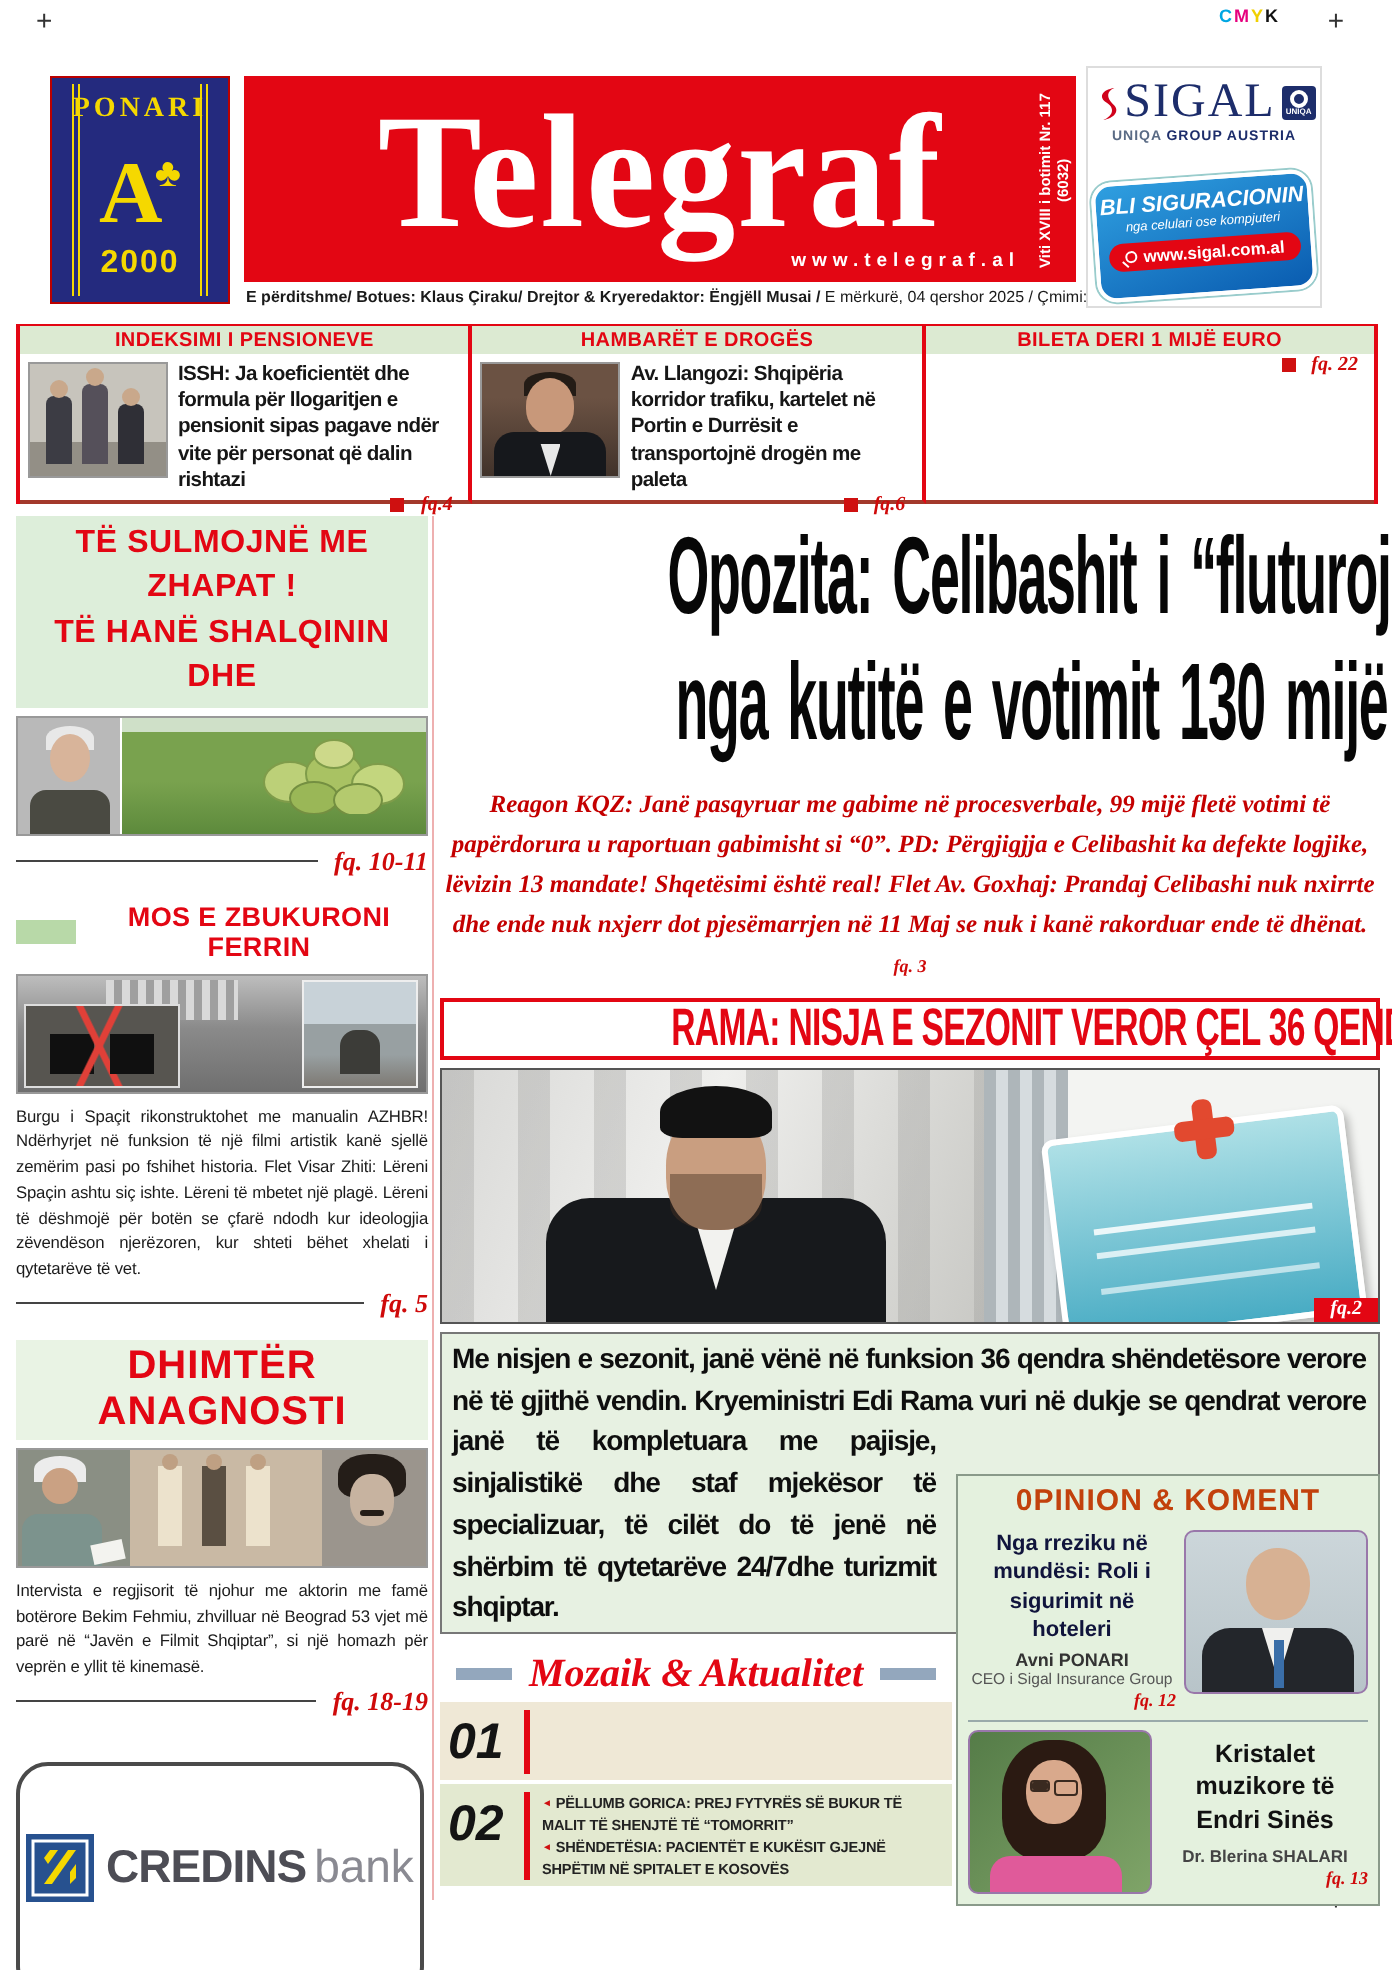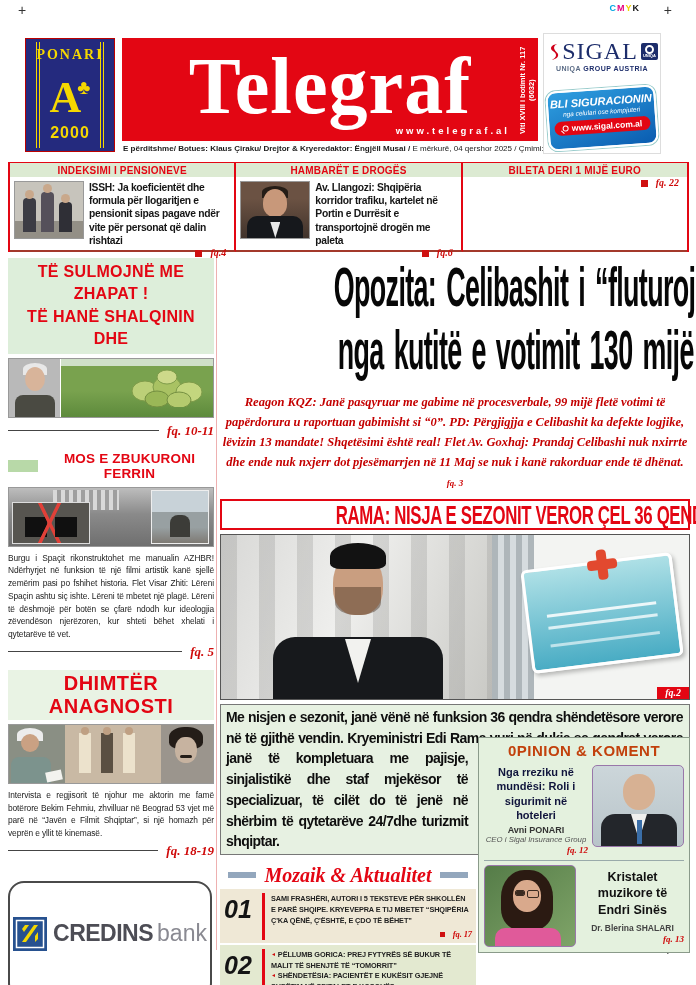--- a/index.html
+++ b/index.html
@@ -121,21 +121,21 @@
   .cr-bank { font-size:23px; color:#8a8a92; margin-left:4px; }
 
   
   .maincol { position:absolute; left:220px; top:256px; width:470px; }
   .hl-line { height:63px; line-height:63px; text-align:center; overflow:visible; white-space:nowrap; }
   .hl-line span { display:inline-block; font-size:42px; font-weight:900; color:#070707; letter-spacing:-1px; word-spacing:5px; transform:scale(0.64,1.30); transform-origin:center; }
   .deck { margin-top:10px; font-family:"Liberation Serif",serif; font-style:italic; font-weight:bold; color:#c40000; font-size:12.5px; line-height:1.6; text-align:center; }
   .deck .fq { font-size:9px; }
   .rbanner { margin-top:7px; border:2px solid #e30613; text-align:center; height:31px; line-height:27px; white-space:nowrap; overflow:visible; }
   .rbanner span { display:inline-block; font-size:24px; font-weight:900; color:#e30613; letter-spacing:-0.5px; transform:scale(0.70,1.1); transform-origin:center; }
-  .photo { margin-top:4px; height:166px; border:1px solid #555; display:flex; position:relative; overflow:hidden; }
+  .photo { margin-top:4px; height:128px; border:1px solid #555; display:flex; position:relative; overflow:hidden; }
   .ph-fq { position:absolute; right:0; bottom:0; background:#e30613; color:#fff; font-family:"Liberation Serif",serif; font-style:italic; font-weight:bold; font-size:10px; padding:0 8px 1px; }
 
   .ph-rama { width:58%; position:relative; background:repeating-linear-gradient(90deg,rgba(150,150,148,0.30) 0 16px,rgba(0,0,0,0) 16px 38px),linear-gradient(110deg,#d8d8d6,#efefed 45%,#c9c9c5); }
   .rm-suit { position:absolute; left:52px; bottom:0; width:170px; height:62px; background:#17191c; border-radius:22px 22px 0 0; }
   .rm-shirt { position:absolute; left:124px; bottom:16px; width:26px; height:44px; background:#f2f2ef; clip-path:polygon(0 0,100% 0,50% 100%); }
   .rm-head { position:absolute; left:112px; top:18px; width:50px; height:62px; background:#c99e80; border-radius:48% 48% 42% 42%; }
   .rm-beard { position:absolute; left:114px; top:52px; width:46px; height:28px; background:rgba(70,48,34,0.45); border-radius:0 0 45% 45%; }
   .rm-hair { position:absolute; left:109px; top:8px; width:56px; height:26px; background:#121212; border-radius:50% 50% 20% 20%; }
   .ph-clinic { flex:1; position:relative; background:#f3f4f2; }
   .cl-fence { position:absolute; left:0; top:0; width:42px; height:100%; background:repeating-linear-gradient(90deg,#aeb6ba 0 6px,#d6dcdf 6px 12px); }
@@ -163,21 +163,21 @@
   .mz-page { text-align:right; font-size:8.5px; margin-top:1px; }
   .mz-page .sq { width:5px; height:5px; }
 
   
   .opinion { position:absolute; left:478px; top:737px; width:212px; height:216px; background:#e4f1de; border:1px solid #8a9a8a; padding:3px 5px; }
   .op-title { text-align:center; color:#c2410c; font-weight:900; font-size:15px; letter-spacing:0.5px; margin-top:1px; }
   .op-item1 { display:flex; margin-top:6px; }
   .op1-left { flex:1; text-align:center; padding-right:4px; }
   .op1-title { font-size:11px; font-weight:bold; color:#10143c; line-height:1.3; }
   .op1-author { font-size:9px; font-weight:bold; color:#333; margin-top:3px; }
-  .op1-role { font-size:7.8px; font-style:italic; color:#555; }
+  .op1-role { font-size:7.8px; color:#555; }
   .op1-page { font-size:9px; margin-top:1px; text-align:right; }
   .op-photo { width:92px; height:82px; flex:none; border:1px solid #97a; border-radius:5px; position:relative; overflow:hidden; }
   .ponari { background:linear-gradient(180deg,#ccd6da,#b8c4c9); }
   .ponari .head { position:absolute; left:30px; top:8px; width:32px; height:36px; background:#d7b193; border-radius:48%; }
   .ponari .suit { position:absolute; left:8px; bottom:0; width:76px; height:32px; background:#23262b; border-radius:14px 14px 0 0; }
   .ponari .shirt { position:absolute; left:38px; bottom:6px; width:16px; height:26px; background:#f0f0ee; clip-path:polygon(0 0,100% 0,50% 100%); }
   .ponari .tie { position:absolute; left:44px; bottom:2px; width:5px; height:24px; background:#3a6ea8; }
   .op-div { border-top:1px solid #9aa; margin:5px 0 4px; }
   .op-item2 { display:flex; }
   .shalari { background:linear-gradient(140deg,#557c48,#7fa468); }
@@ -396,23 +396,20 @@
 
     <div class="mozaik">
       <div class="mz-titlerow">
         <span class="mz-deco"></span>
         <span class="mz-title">Mozaik &amp; Aktualitet</span>
         <span class="mz-deco"></span>
       </div>
       <div class="mz-item mz-bg1">
         <span class="mz-num">01</span>
         <span class="mz-line"></span>
-        <span class="mz-text"><span>SAMI FRASHËRI, AUTORI I 5 TEKSTEVE PËR SHKOLLËN E PARË SHQIPE. KRYEVEPRA E TIJ MBETET “SHQIPËRIA Ç'KA QËNË, Ç'ËSHTË, E ÇDO TË BËHET”</span>
-          <span class="mz-page" style="display:block"><span class="sq"></span><span class="fq">fq. 17</span></span>
-        </span>
       </div>
       <div class="mz-item mz-bg2">
         <span class="mz-num">02</span>
         <span class="mz-line"></span>
         <span class="mz-text">
           <span class="bullet" style="display:block">PËLLUMB GORICA: PREJ FYTYRËS SË BUKUR TË MALIT TË SHENJTË TË “TOMORRIT”</span>
           <span class="bullet" style="display:block">SHËNDETËSIA: PACIENTËT E KUKËSIT GJEJNË SHPËTIM NË SPITALET E KOSOVËS</span>
 
         </span>
       </div>

